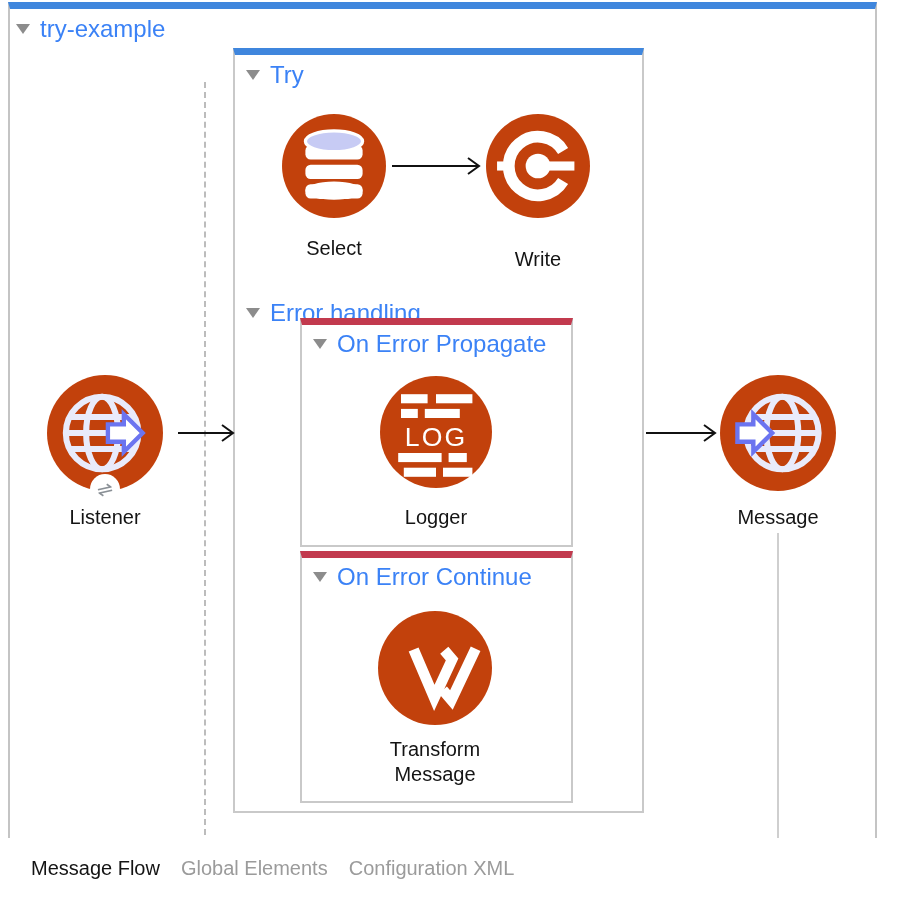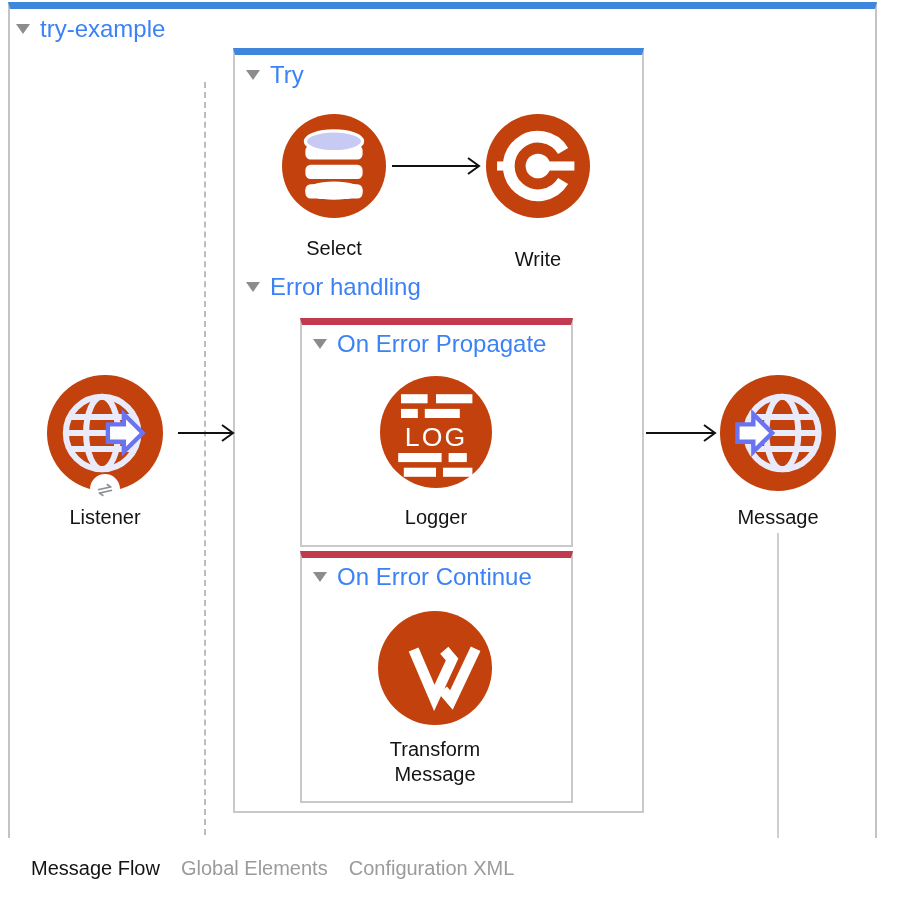--- a/index.html
+++ b/index.html
@@ -54,21 +54,21 @@
   </div>
 
   <div class="dashed-line"></div>
 
   <div class="scope try"></div>
   <div class="hdr" style="left:246px;top:61px;">
     <span class="tri"></span>
     <span>Try</span>
   </div>
 
-  <div class="hdr" style="left:246px;top:273px;">
+  <div class="hdr" style="left:246px;top:299px;">
     <span class="tri"></span>
     <span>Error handling</span>
   </div>
 
   <div class="scope oep"></div>
   <div class="hdr" style="left:313px;top:330px;">
     <span class="tri"></span>
     <span>On Error Propagate</span>
   </div>
 

